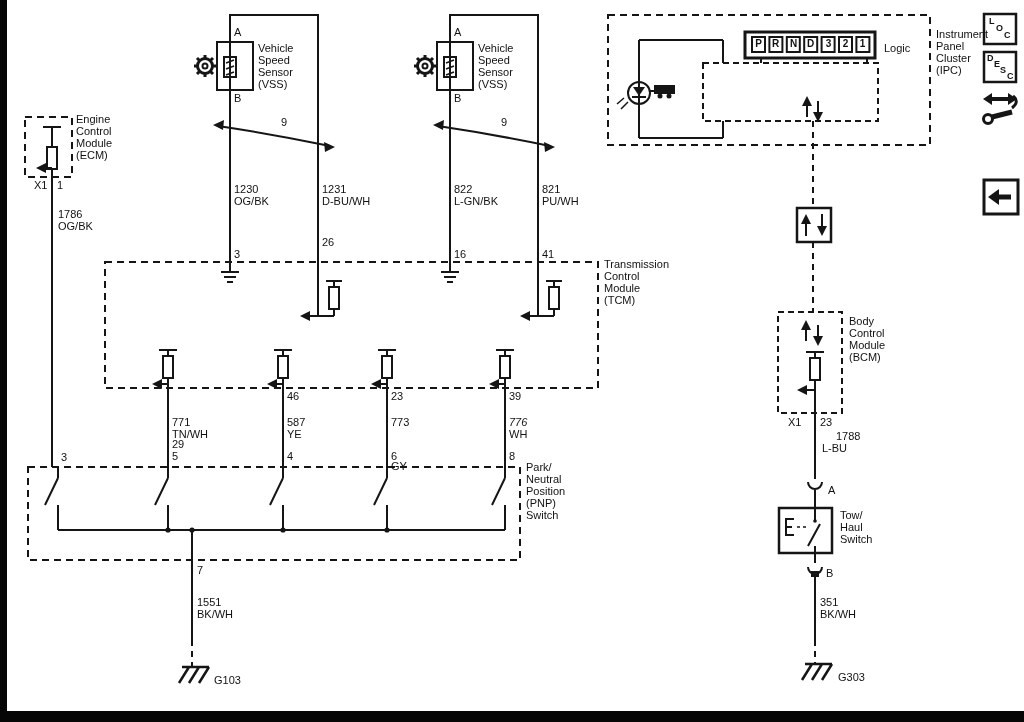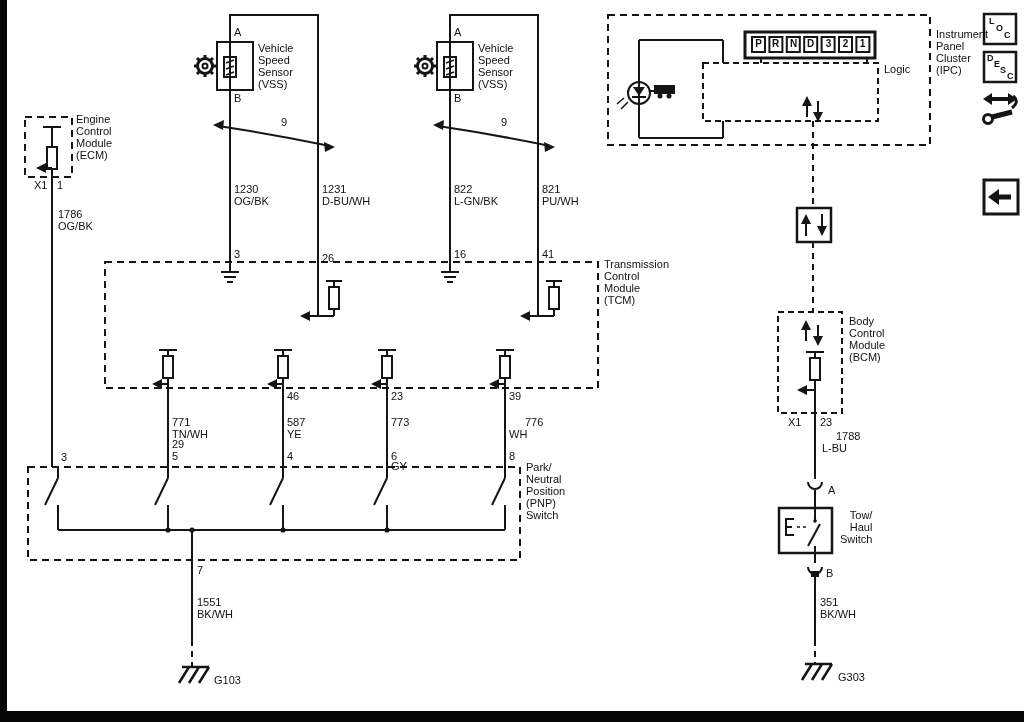--- a/index.html
+++ b/index.html
@@ -267,21 +267,21 @@
 Speed
 Sensor
 (VSS)</div>
   <div class="lbl num" style="left:234px;top:92px;">B</div>
   <div class="lbl num" style="left:281px;top:116px;">9</div>
   <div class="lbl" style="left:234px;top:183px;">1230</div>
   <div class="lbl" style="left:234px;top:195px;">OG/BK</div>
   <div class="lbl" style="left:322px;top:183px;">1231</div>
   <div class="lbl" style="left:322px;top:195px;">D-BU/WH</div>
   <div class="lbl num" style="left:234px;top:248px;">3</div>
-  <div class="lbl num" style="left:322px;top:252px;">26</div>
+  <div class="lbl num" style="left:322px;top:236px;">26</div>
 
   <div class="lbl num" style="left:454px;top:26px;">A</div>
   <div class="lbl" style="left:478px;top:42px;">Vehicle
 Speed
 Sensor
 (VSS)</div>
   <div class="lbl num" style="left:454px;top:92px;">B</div>
   <div class="lbl num" style="left:501px;top:116px;">9</div>
   <div class="lbl" style="left:454px;top:183px;">822</div>
   <div class="lbl" style="left:454px;top:195px;">L-GN/BK</div>
@@ -304,58 +304,58 @@
   <div class="lbl" style="left:287px;top:416px;">587</div>
   <div class="lbl" style="left:287px;top:428px;">YE</div>
   <div class="lbl num" style="left:287px;top:450px;">4</div>
 
   <div class="lbl num" style="left:391px;top:390px;">23</div>
   <div class="lbl" style="left:391px;top:416px;">773</div>
   <div class="lbl" style="left:391px;top:428px;margin-top:32px;">GY</div>
   <div class="lbl num" style="left:391px;top:450px;">6</div>
 
   <div class="lbl num" style="left:509px;top:390px;">39</div>
-  <div class="lbl" style="left:525px;top:416px;">776</div>
+  <div class="lbl" style="left:509px;top:416px;font-style:italic;">776</div>
   <div class="lbl" style="left:509px;top:428px;">WH</div>
   <div class="lbl num" style="left:509px;top:450px;">8</div>
 
   <div class="lbl" style="left:526px;top:461px;">Park/
 Neutral
 Position
 (PNP)
 Switch</div>
   <div class="lbl num" style="left:197px;top:564px;">7</div>
   <div class="lbl" style="left:197px;top:596px;">1551</div>
   <div class="lbl" style="left:197px;top:608px;">BK/WH</div>
   <div class="lbl" style="left:214px;top:674px;">G103</div>
 
   <div class="lbl" style="left:936px;top:28px;">Instrument
 Panel
 Cluster
 (IPC)</div>
-  <div class="lbl" style="left:884px;top:63px;">Logic</div>
+  <div class="lbl" style="left:884px;top:42px;">Logic</div>
   <div class="cellLetter" style="left:752px;top:38px;">P</div>
   <div class="cellLetter" style="left:769px;top:38px;">R</div>
   <div class="cellLetter" style="left:787px;top:38px;">N</div>
   <div class="cellLetter" style="left:804px;top:38px;">D</div>
   <div class="cellLetter" style="left:822px;top:38px;">3</div>
   <div class="cellLetter" style="left:839px;top:38px;">2</div>
   <div class="cellLetter" style="left:856px;top:38px;">1</div>
 
   <div class="lbl" style="left:849px;top:315px;">Body
 Control
 Module
 (BCM)</div>
   <div class="lbl num" style="left:788px;top:416px;">X1</div>
   <div class="lbl num" style="left:820px;top:416px;">23</div>
   <div class="lbl" style="left:836px;top:430px;">1788</div>
   <div class="lbl" style="left:822px;top:442px;">L-BU</div>
 
   <div class="lbl num" style="left:828px;top:484px;">A</div>
-  <div class="lbl" style="left:840px;top:509px;text-align:right;">Tow/
+  <div class="lbl" style="left:840px;top:509px;">Tow/
 Haul
 Switch</div>
   <div class="lbl num" style="left:826px;top:567px;">B</div>
   <div class="lbl" style="left:820px;top:596px;">351</div>
   <div class="lbl" style="left:820px;top:608px;">BK/WH</div>
   <div class="lbl" style="left:838px;top:671px;">G303</div>
 
   <div style="position:absolute;left:984px;top:14px;width:32px;height:30px;cursor:pointer;">
     <span class="tinyL" style="left:5px;top:2px;">L</span>
     <span class="tinyL" style="left:12px;top:9px;">O</span>

